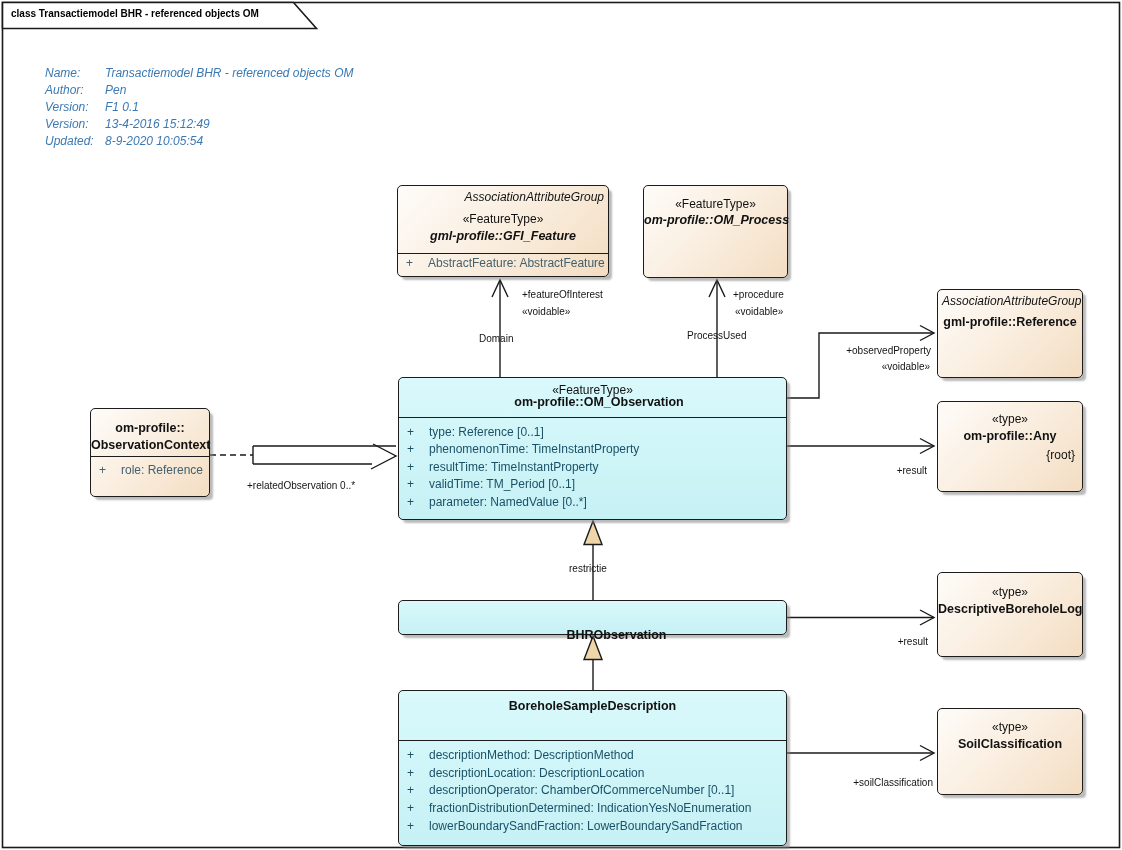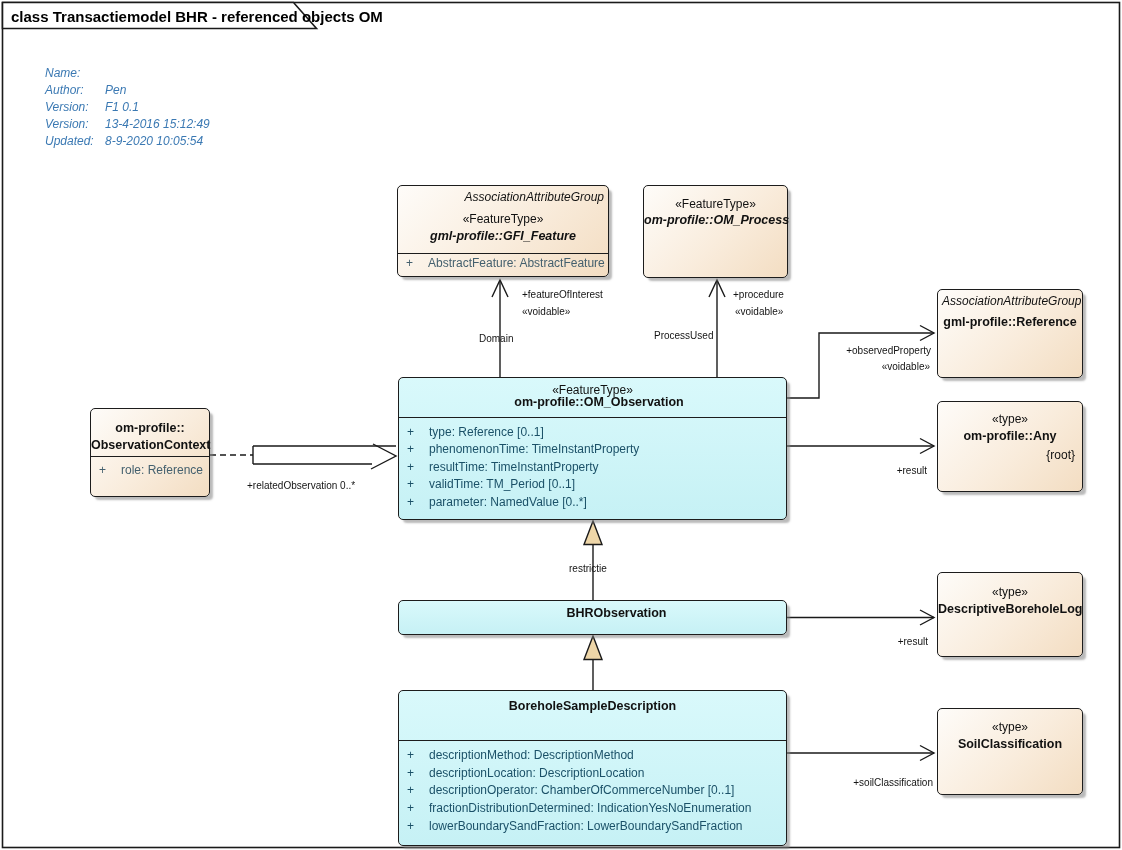--- a/index.html
+++ b/index.html
@@ -1,21 +1,21 @@
 <!DOCTYPE html>
 <html><head>
 <meta charset="utf-8">
 <style>
   html,body{margin:0;padding:0;background:#fff;}
   body{width:1122px;height:850px;position:relative;overflow:hidden;
        font-family:"Liberation Sans", sans-serif;color:#111;}
   .layer{position:absolute;left:0;top:0;width:1122px;height:850px;}
   svg{position:absolute;left:0;top:0;}
 
-  .frame-title{position:absolute;left:11px;top:8px;font-size:15px;font-weight:bold;color:#000;white-space:nowrap;}
+  .frame-title{position:absolute;left:11px;top:8px;font-size:10px;font-weight:bold;color:#000;white-space:nowrap;}
 
   
   .meta{position:absolute;left:45px;top:65px;font-size:12px;color:#3b79b3;line-height:17px;}
   .meta-row{display:flex;font-style:italic;}
   .meta-label{width:60px;}
   .meta-value{white-space:nowrap;}
 
   
   .uml-box{position:absolute;border:1.5px solid #1c1c1c;border-radius:5px;box-sizing:border-box;
            box-shadow:4px 4px 2px -1px rgba(130,130,130,0.55);font-size:12px;}
@@ -94,20 +94,21 @@
       <polygon points="593,636 584,659.5 602,659.5" fill="#eed6a8"></polygon>
     </g>
   </g>
 </svg>
 
 <div class="frame-title">class Transactiemodel BHR - referenced objects OM</div>
 
 <div class="meta">
   <div class="meta-row">
     <span class="meta-label">Name:</span>
+    <span class="meta-value">Transactiemodel BHR - referenced objects OM</span>
   </div>
   <div class="meta-row">
     <span class="meta-label">Author:</span>
     <span class="meta-value">Pen</span>
   </div>
   <div class="meta-row">
     <span class="meta-label">Version:</span>
     <span class="meta-value">F1 0.1</span>
   </div>
   <div class="meta-row">
@@ -158,21 +159,21 @@
       <span>validTime: TM_Period [0..1]</span>
     </div>
     <div class="attr">
       <span class="vis">+</span>
       <span>parameter: NamedValue [0..*]</span>
     </div>
   </div>
 </div>
 
 <div class="uml-box cyan" style="left:398px;top:600px;width:389px;height:35px;">
-  <div class="cname" style="top:5px;padding-left:48px;">BHRObservation</div>
+  <div class="cname" style="top:27px;padding-left:48px;">BHRObservation</div>
 </div>
 
 <div class="uml-box cyan" style="left:398px;top:690px;width:389px;height:156px;">
   <div class="cname" style="top:8px;">BoreholeSampleDescription</div>
   <div class="attrs" style="height:98px;padding-top:6px;line-height:17.7px;">
     <div class="attr">
       <span class="vis">+</span>
       <span>descriptionMethod: DescriptionMethod</span>
     </div>
     <div class="attr">
@@ -225,21 +226,21 @@
   <div class="stereo" style="top:11px;">«type»</div>
   <div class="cname" style="top:28px;">SoilClassification</div>
 </div>
 
 <div class="lbl" style="left:522px;top:289px;">+featureOfInterest</div>
 <div class="lbl" style="left:522px;top:306px;">«voidable»</div>
 <div class="lbl" style="left:479px;top:333px;">Domain</div>
 
 <div class="lbl" style="left:733px;top:289px;">+procedure</div>
 <div class="lbl" style="left:735px;top:306px;">«voidable»</div>
-<div class="lbl" style="left:654px;top:330px;text-align:right;">ProcessUsed</div>
+<div class="lbl" style="left:687px;top:330px;text-align:right;">ProcessUsed</div>
 
 <div class="lbl r" style="right:191px;top:345px;">+observedProperty</div>
 <div class="lbl r" style="right:192px;top:361px;">«voidable»</div>
 
 <div class="lbl r" style="right:195px;top:465px;">+result</div>
 <div class="lbl r" style="right:194px;top:636px;">+result</div>
 <div class="lbl r" style="right:189px;top:777px;">+soilClassification</div>
 
 <div class="lbl" style="left:247px;top:480px;">+relatedObservation 0..*</div>
 <div class="lbl" style="left:569px;top:563px;">restrictie</div>

